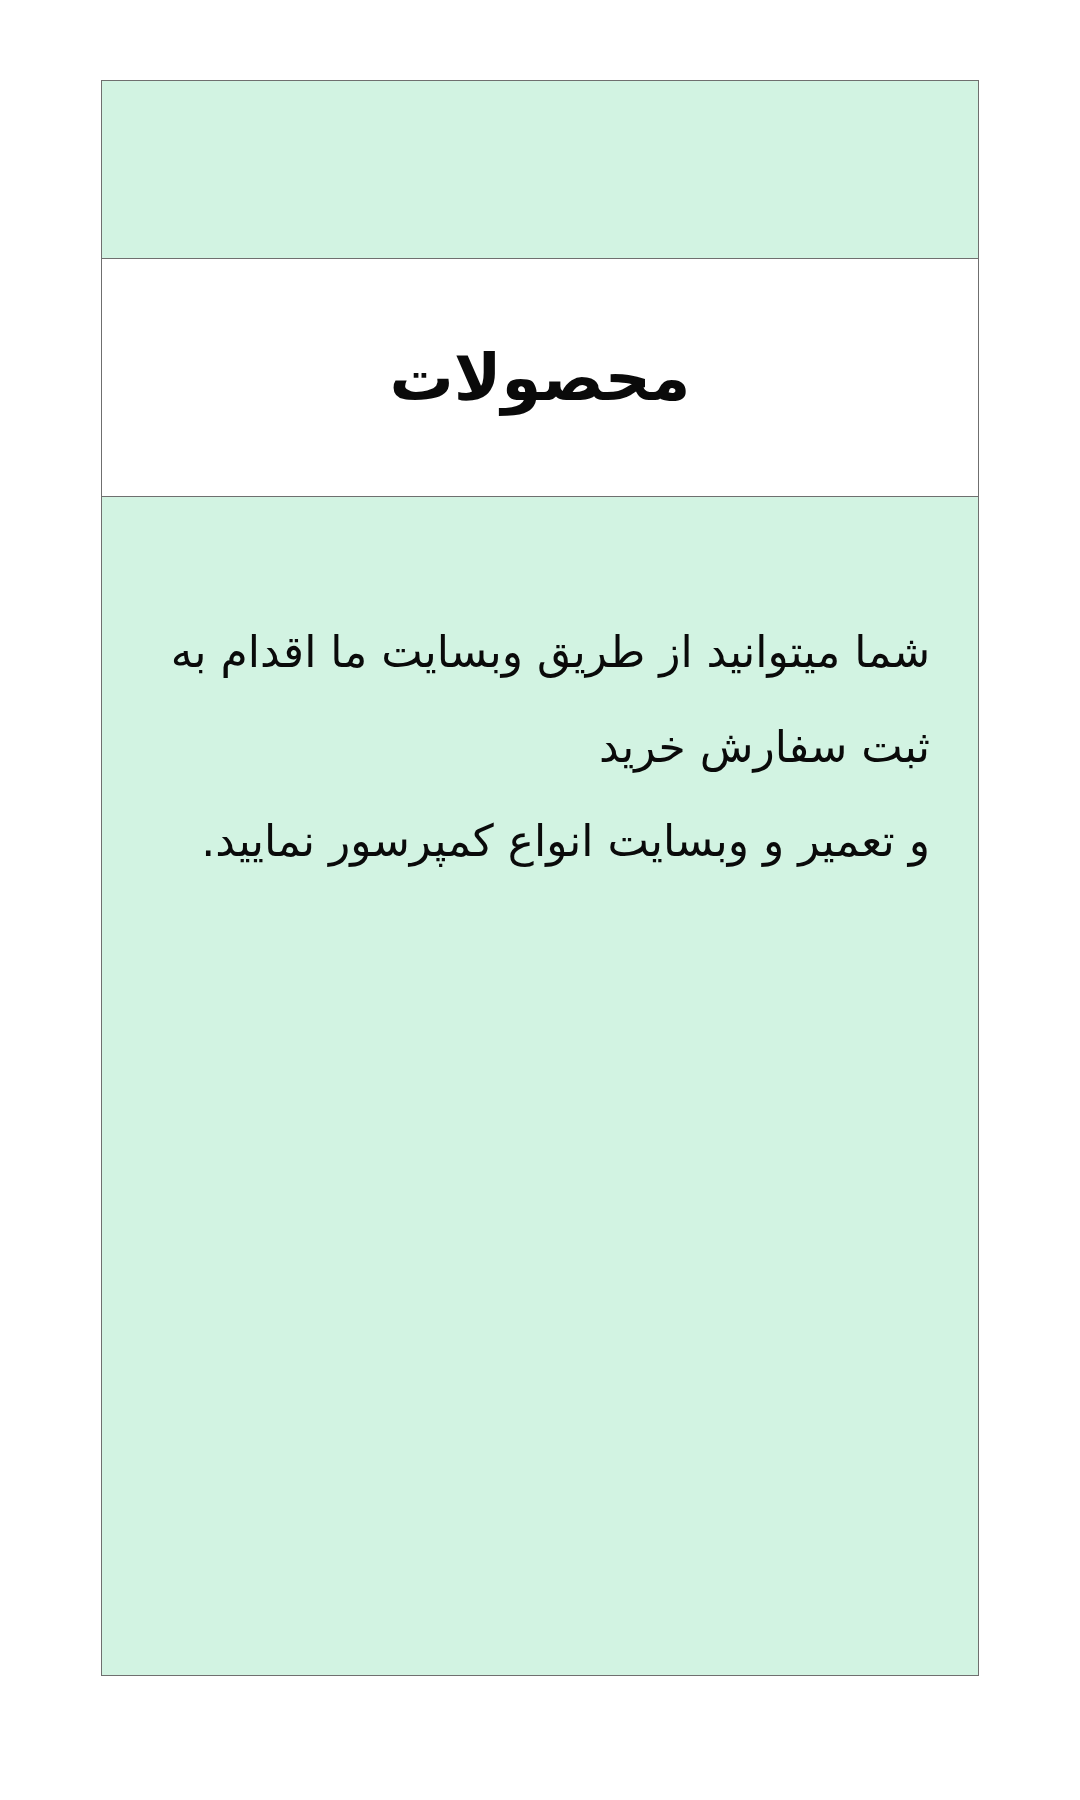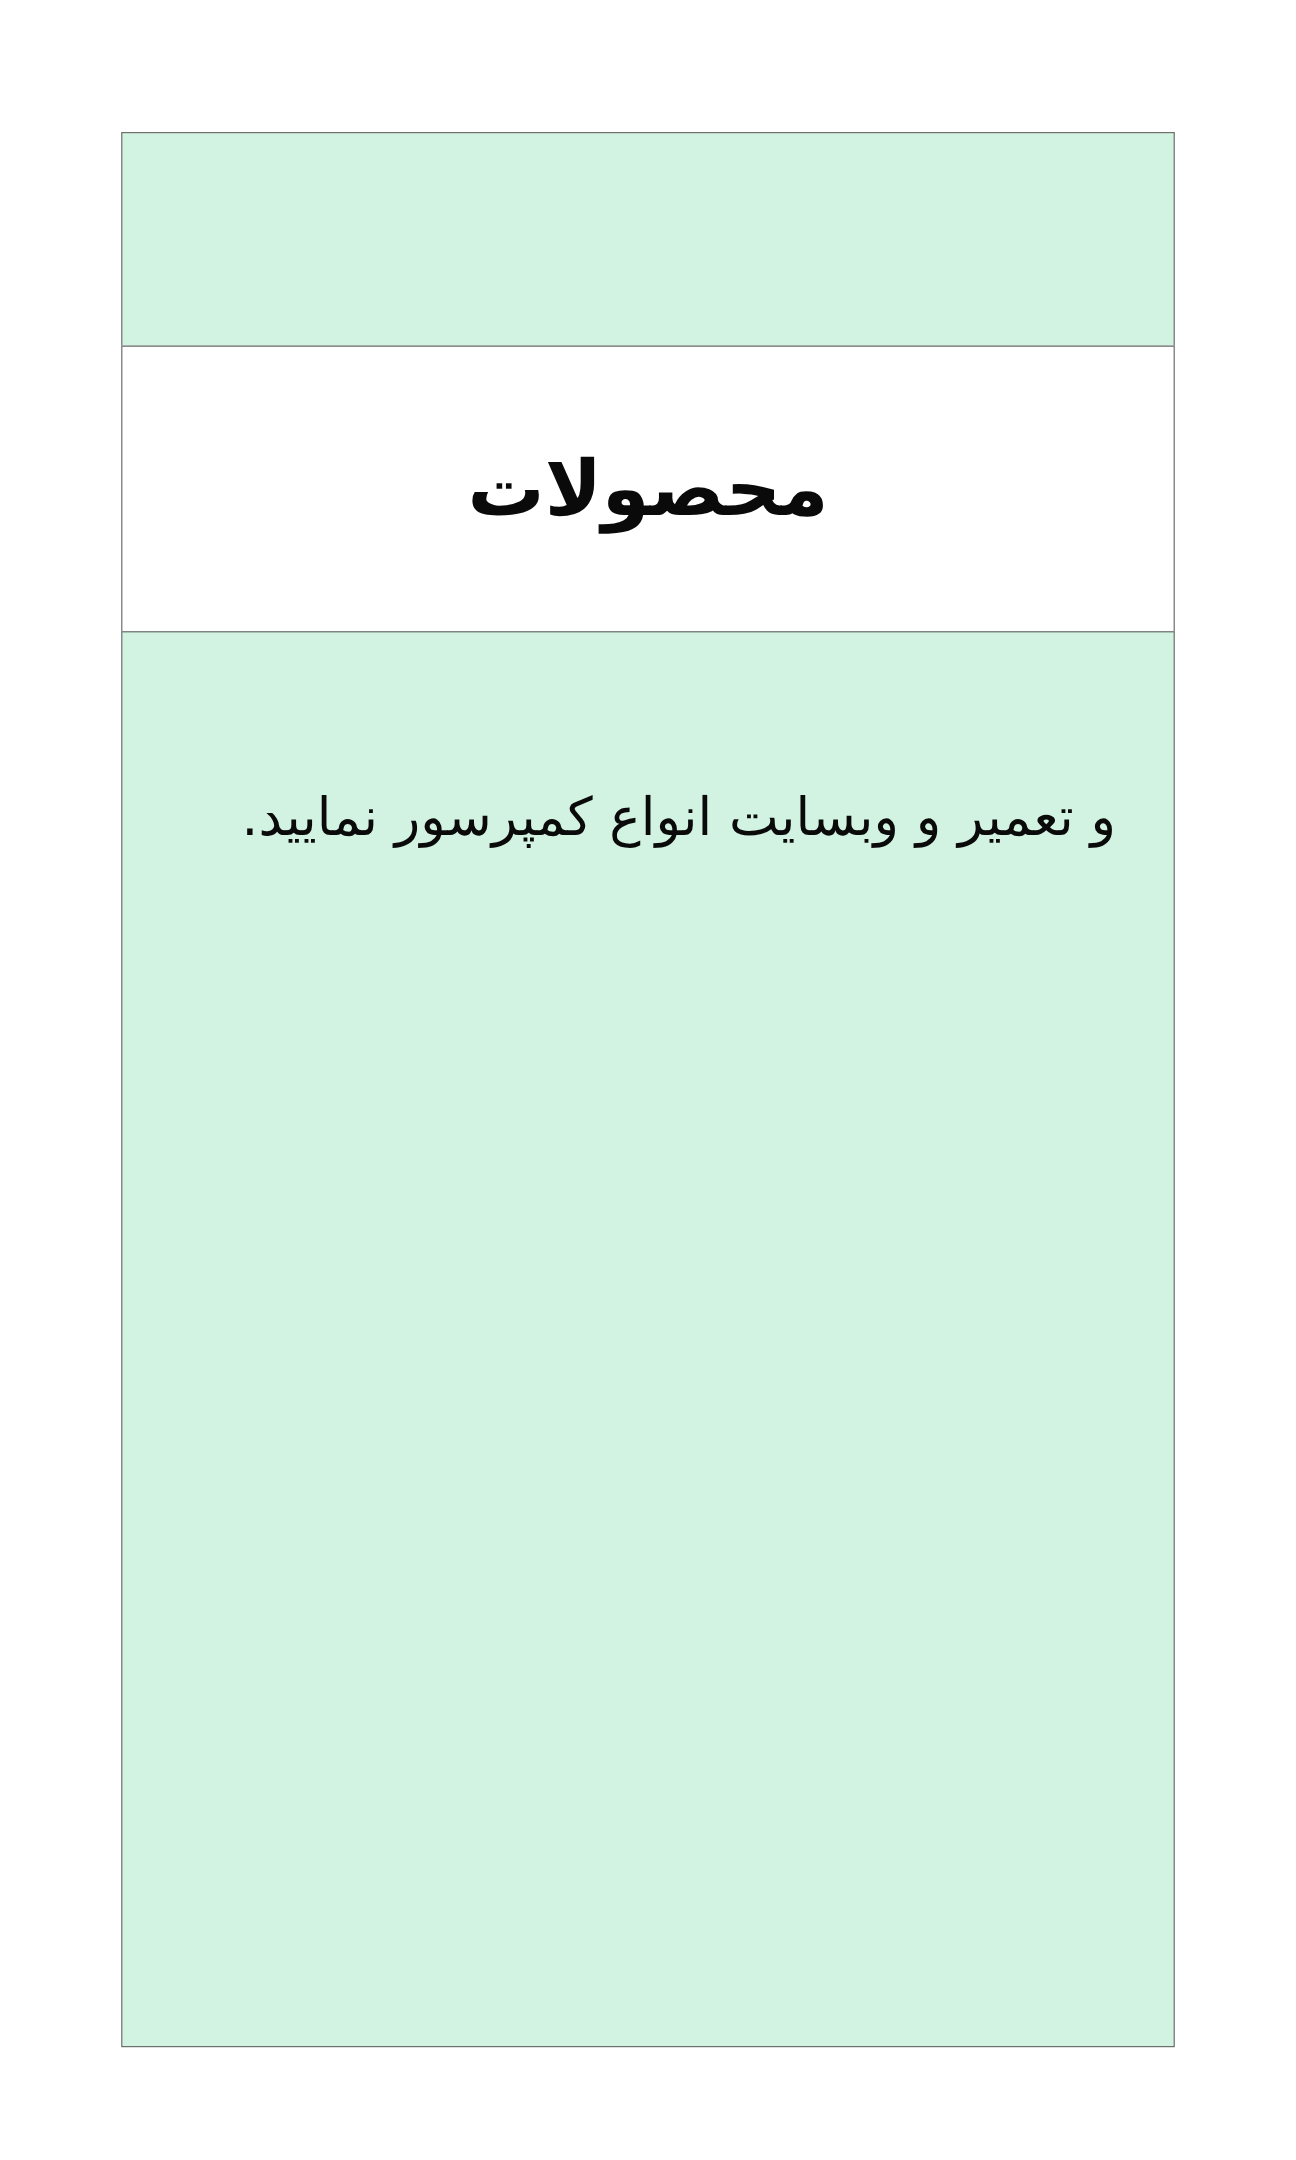--- a/index.html
+++ b/index.html
@@ -16,21 +16,21 @@
   body {
     width: 1080px;
     height: 1800px;
     background: var(--page-bg);
     font-family: "DejaVu Sans", sans-serif;
     color: var(--text);
     overflow: hidden;
   }
   .content-column {
     width: 878px;
-    margin: 110px auto 0 auto;
+    margin: 80px auto 0 auto;
   }
   .band {
     border: 1px solid var(--border);
     width: 100%;
   }
   .band + .band {
     margin-top: -1px; 
   }
   .band-top {
     height: 179px;
@@ -74,17 +74,18 @@
 <div class="content-column">
 
   <section class="band band-top"></section>
 
   <section class="band band-heading">
     <h1 class="page-title">محصولات</h1>
   </section>
 
   <section class="band band-body">
     <p class="description">
+      <span class="line">شما میتوانید از طریق وبسایت ما اقدام به ثبت سفارش خرید</span>
       <span class="line">و تعمیر و وبسایت انواع کمپرسور نمایید.</span>
     </p>
   </section>
 
 </div>
 
 </body></html>

